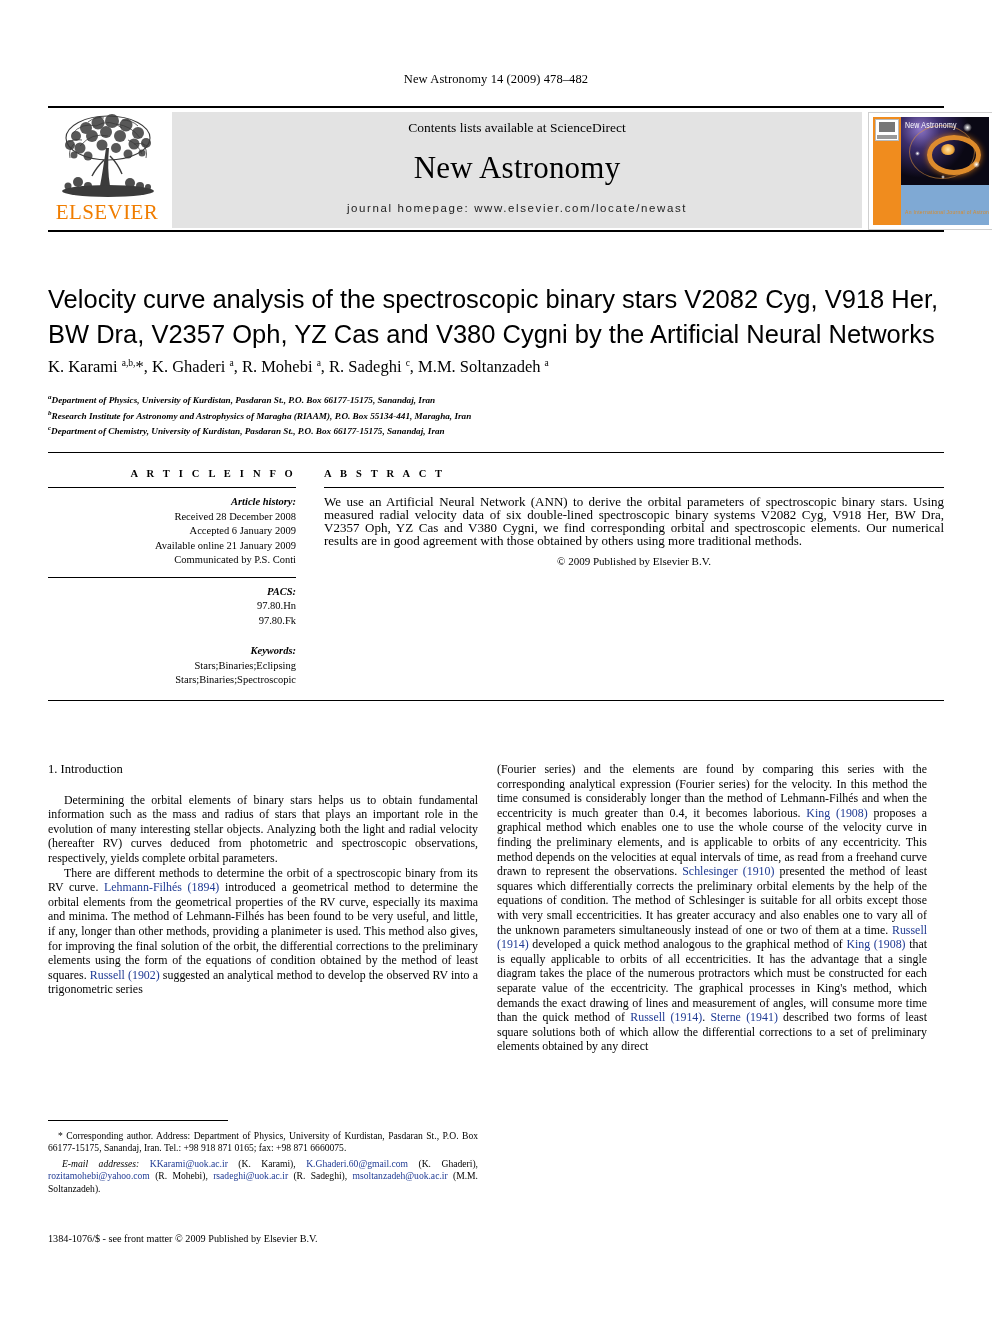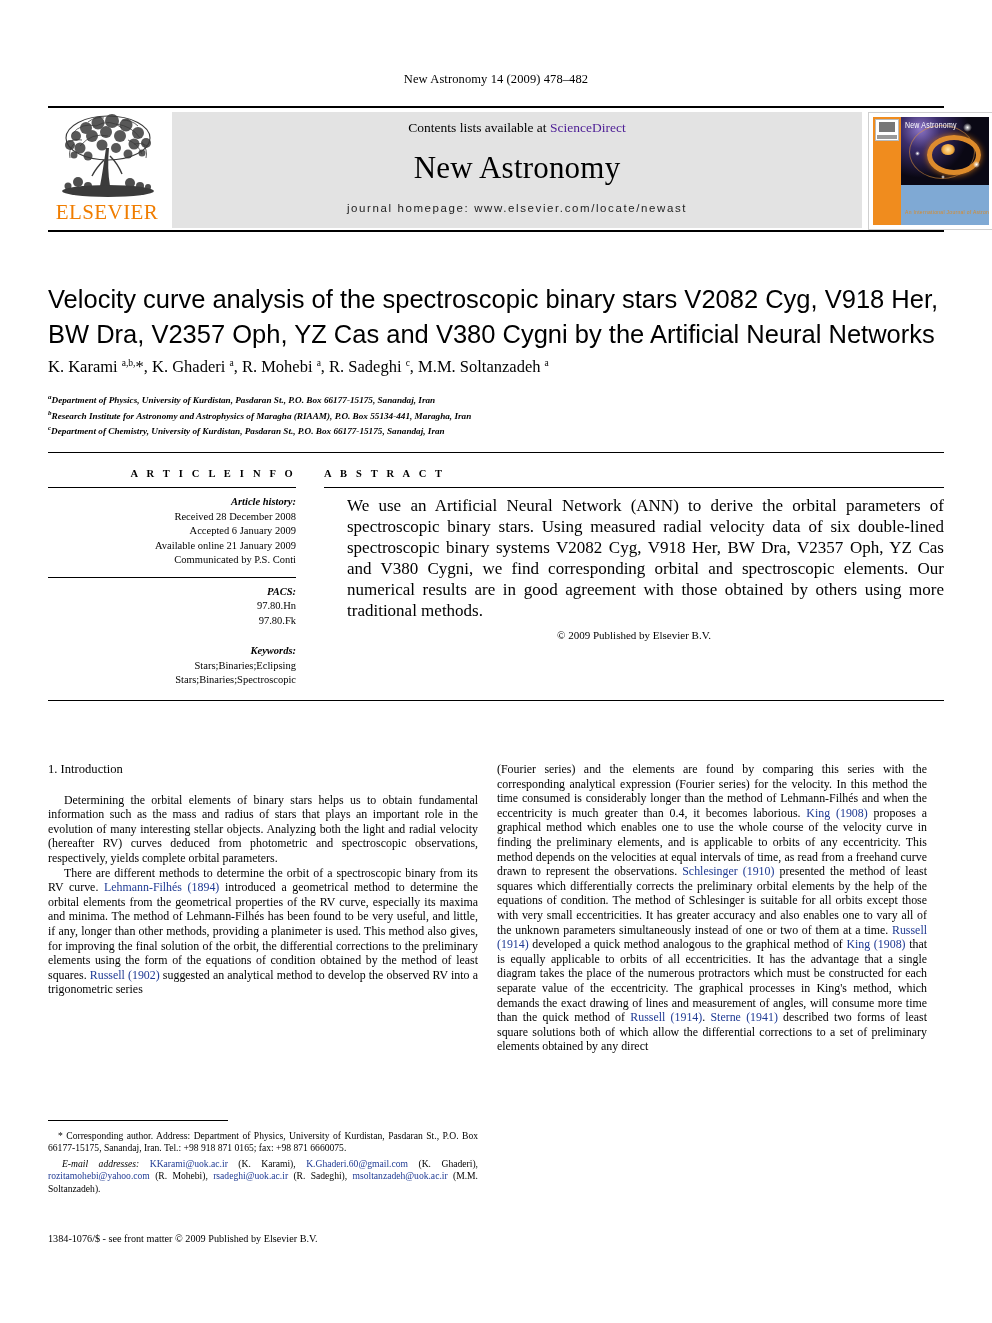--- a/index.html
+++ b/index.html
@@ -84,21 +84,21 @@
   }
   .contents-line {
     position: absolute;
     left: 124px;
     top: 14px;
     width: 690px;
     text-align: center;
     font-size: 13.5px;
     font-family: "Liberation Serif", serif;
   }
-  .sd-link { color: #4c1d95; }
+  .sd-link { color: #000000; }
   .journal-title {
     position: absolute;
     left: 124px;
     top: 44px;
     width: 690px;
     text-align: center;
     font-size: 31px;
     font-family: "Liberation Serif", serif;
     letter-spacing: 0.2px;
   }
@@ -239,24 +239,23 @@
     font-weight: bold;
     letter-spacing: 3.2px;
     font-family: "Liberation Serif", serif;
     margin-bottom: 8px;
   }
   .thin-rule { height:1px; background:#000; margin-bottom: 7px; }
   .info-group { font-size: 10.5px; line-height: 14.5px; }
   .info-group .it { font-style: italic; font-weight: bold;}
   .info-rule2 { height:1px; background:#000; margin: 9px 0 7px 0; }
   .abs-text {
-    font-size: 17px;
-    line-height: 21px;
+    font-size: 13px;
+    line-height: 13px;
     text-align: justify;
-    margin-left: 23px;
   }
   .abs-copy {
     margin-top: 8px;
     font-size: 11px;
     text-align: center;
   }
   .info-bottom-rule {
     position:absolute;
     left:48px;
     top: 700px;

